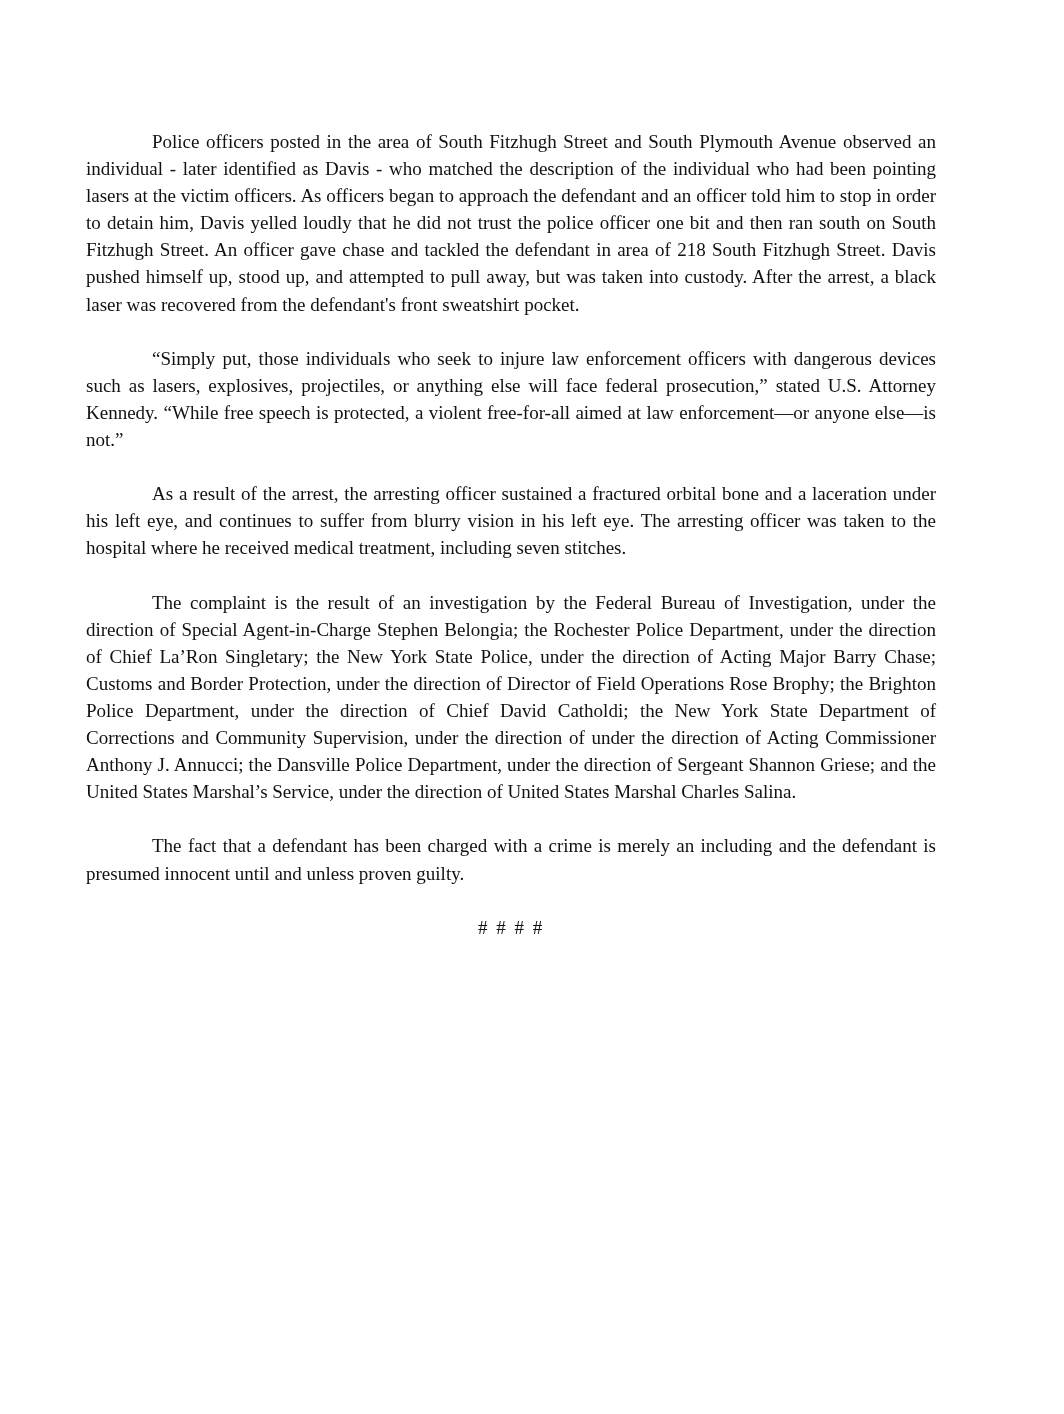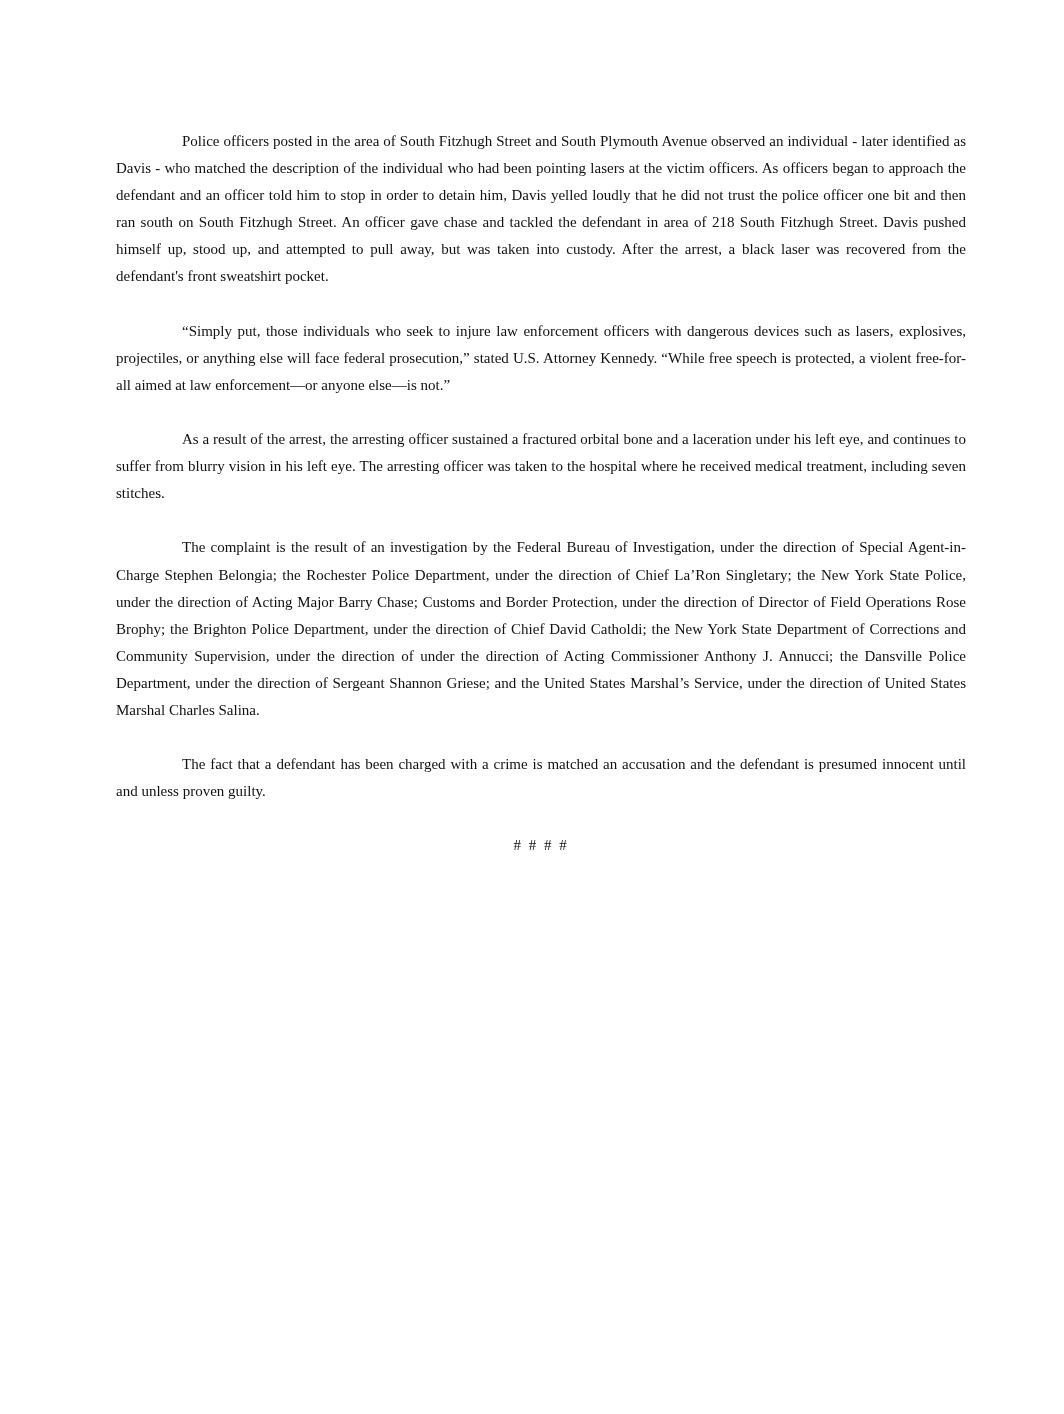--- a/index.html
+++ b/index.html
@@ -8,25 +8,25 @@
     background: #ffffff;
   }
   body {
     width: 1064px;
     height: 1414px;
     position: relative;
     overflow: hidden;
   }
   .page {
     position: absolute;
-    left: 116px;
+    left: 86px;
     top: 128px;
     width: 850px;
     font-family: "Liberation Serif", serif;
-    font-size: 15px;
+    font-size: 19px;
     line-height: 27.1px;
     color: #111111;
   }
   .para {
     margin: 0 0 27.1px 0;
     text-align: justify;
     text-indent: 66px;
   }
   .end-mark {
     text-align: center;
@@ -36,15 +36,15 @@
   }
 </style>
 </head>
 <body>
 
 <div class="page">
   <p class="para">Police officers posted in the area of South Fitzhugh Street and South Plymouth Avenue observed an individual - later identified as Davis - who matched the description of the individual who had been pointing lasers at the victim officers. As officers began to approach the defendant and an officer told him to stop in order to detain him, Davis yelled loudly that he did not trust the police officer one bit and then ran south on South Fitzhugh Street. An officer gave chase and tackled the defendant in area of 218 South Fitzhugh Street. Davis pushed himself up, stood up, and attempted to pull away, but was taken into custody. After the arrest, a black laser was recovered from the defendant's front sweatshirt pocket.</p>
   <p class="para">“Simply put, those individuals who seek to injure law enforcement officers with dangerous devices such as lasers, explosives, projectiles, or anything else will face federal prosecution,” stated U.S. Attorney Kennedy. “While free speech is protected, a violent free-for-all aimed at law enforcement—or anyone else—is not.”</p>
   <p class="para">As a result of the arrest, the arresting officer sustained a fractured orbital bone and a laceration under his left eye, and continues to suffer from blurry vision in his left eye. The arresting officer was taken to the hospital where he received medical treatment, including seven stitches.</p>
   <p class="para">The complaint is the result of an investigation by the Federal Bureau of Investigation, under the direction of Special Agent-in-Charge Stephen Belongia; the Rochester Police Department, under the direction of Chief La’Ron Singletary; the New York State Police, under the direction of Acting Major Barry Chase; Customs and Border Protection, under the direction of Director of Field Operations Rose Brophy; the Brighton Police Department, under the direction of Chief David Catholdi; the New York State Department of Corrections and Community Supervision, under the direction of under the direction of Acting Commissioner Anthony J. Annucci; the Dansville Police Department, under the direction of Sergeant Shannon Griese; and the United States Marshal’s Service, under the direction of United States Marshal Charles Salina.</p>
-  <p class="para">The fact that a defendant has been charged with a crime is matched an accusation and the defendant is presumed innocent until and unless proven guilty.</p>
+  <p class="para">The fact that a defendant has been charged with a crime is merely an including and the defendant is presumed innocent until and unless proven guilty.</p>
   <div class="end-mark"># # # #</div>
 </div>
 
 </body></html>

